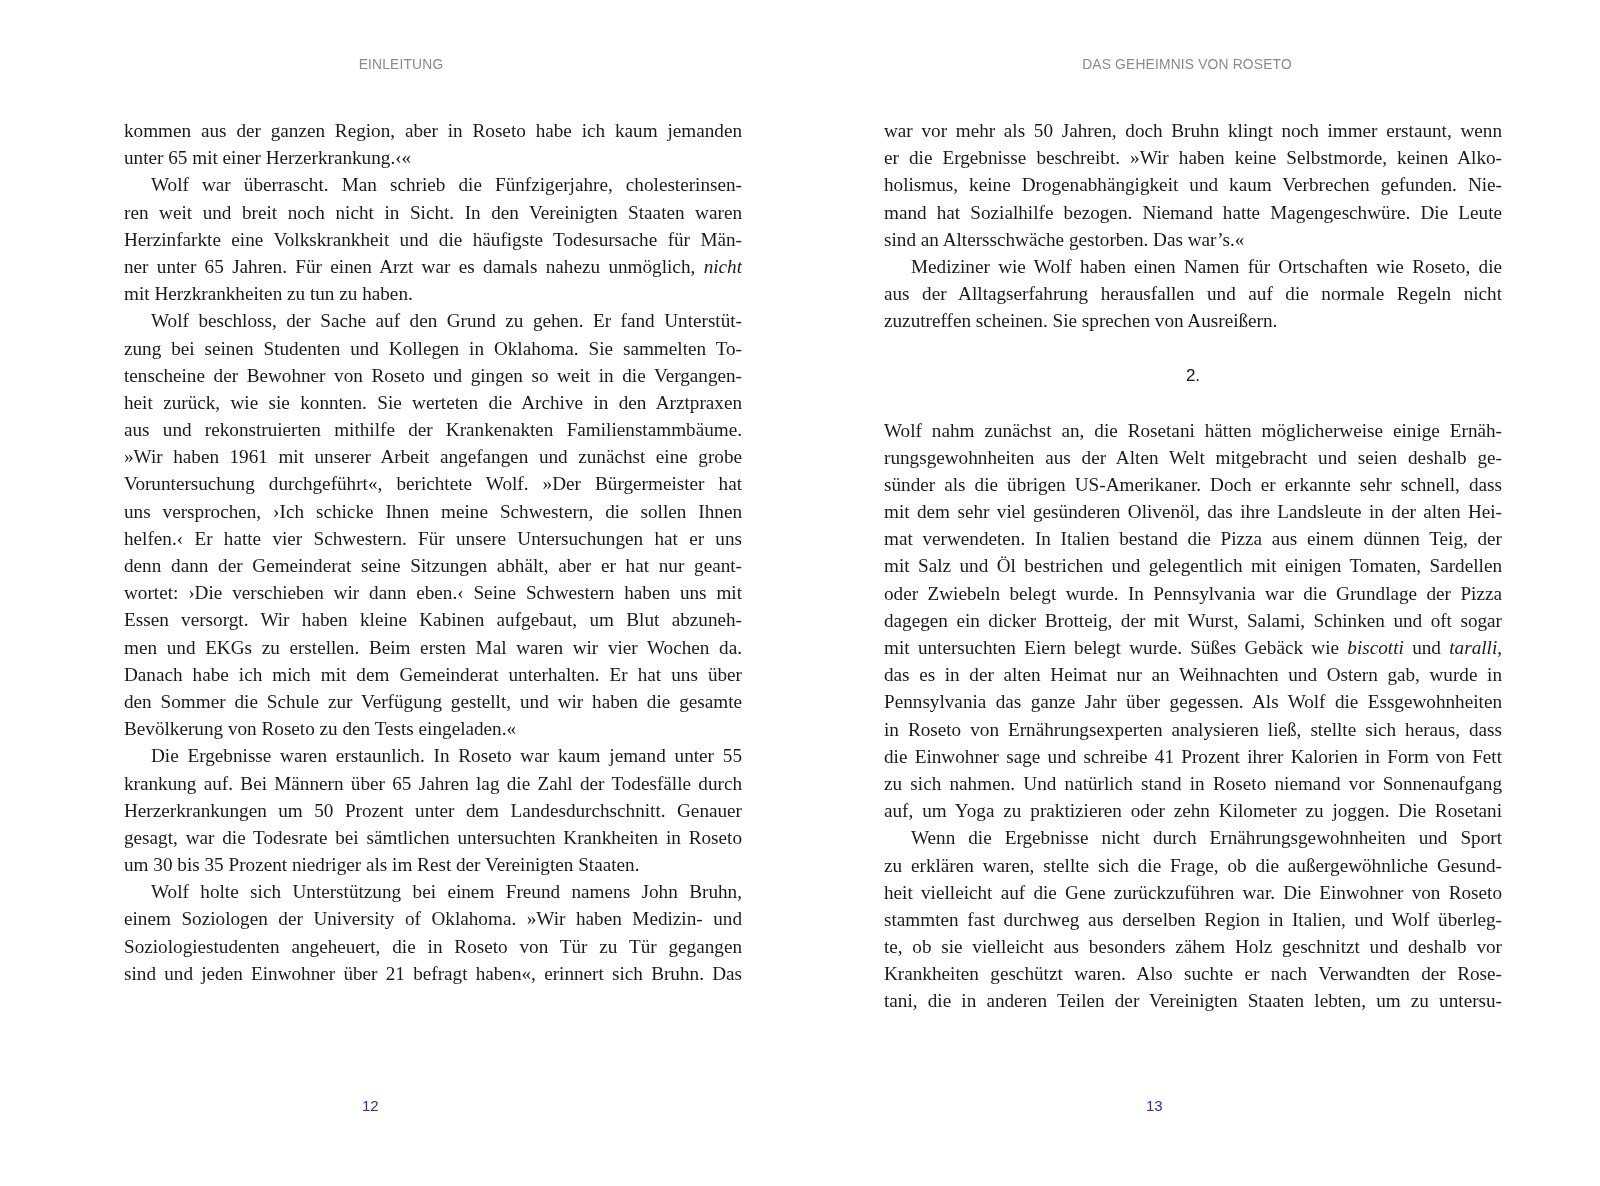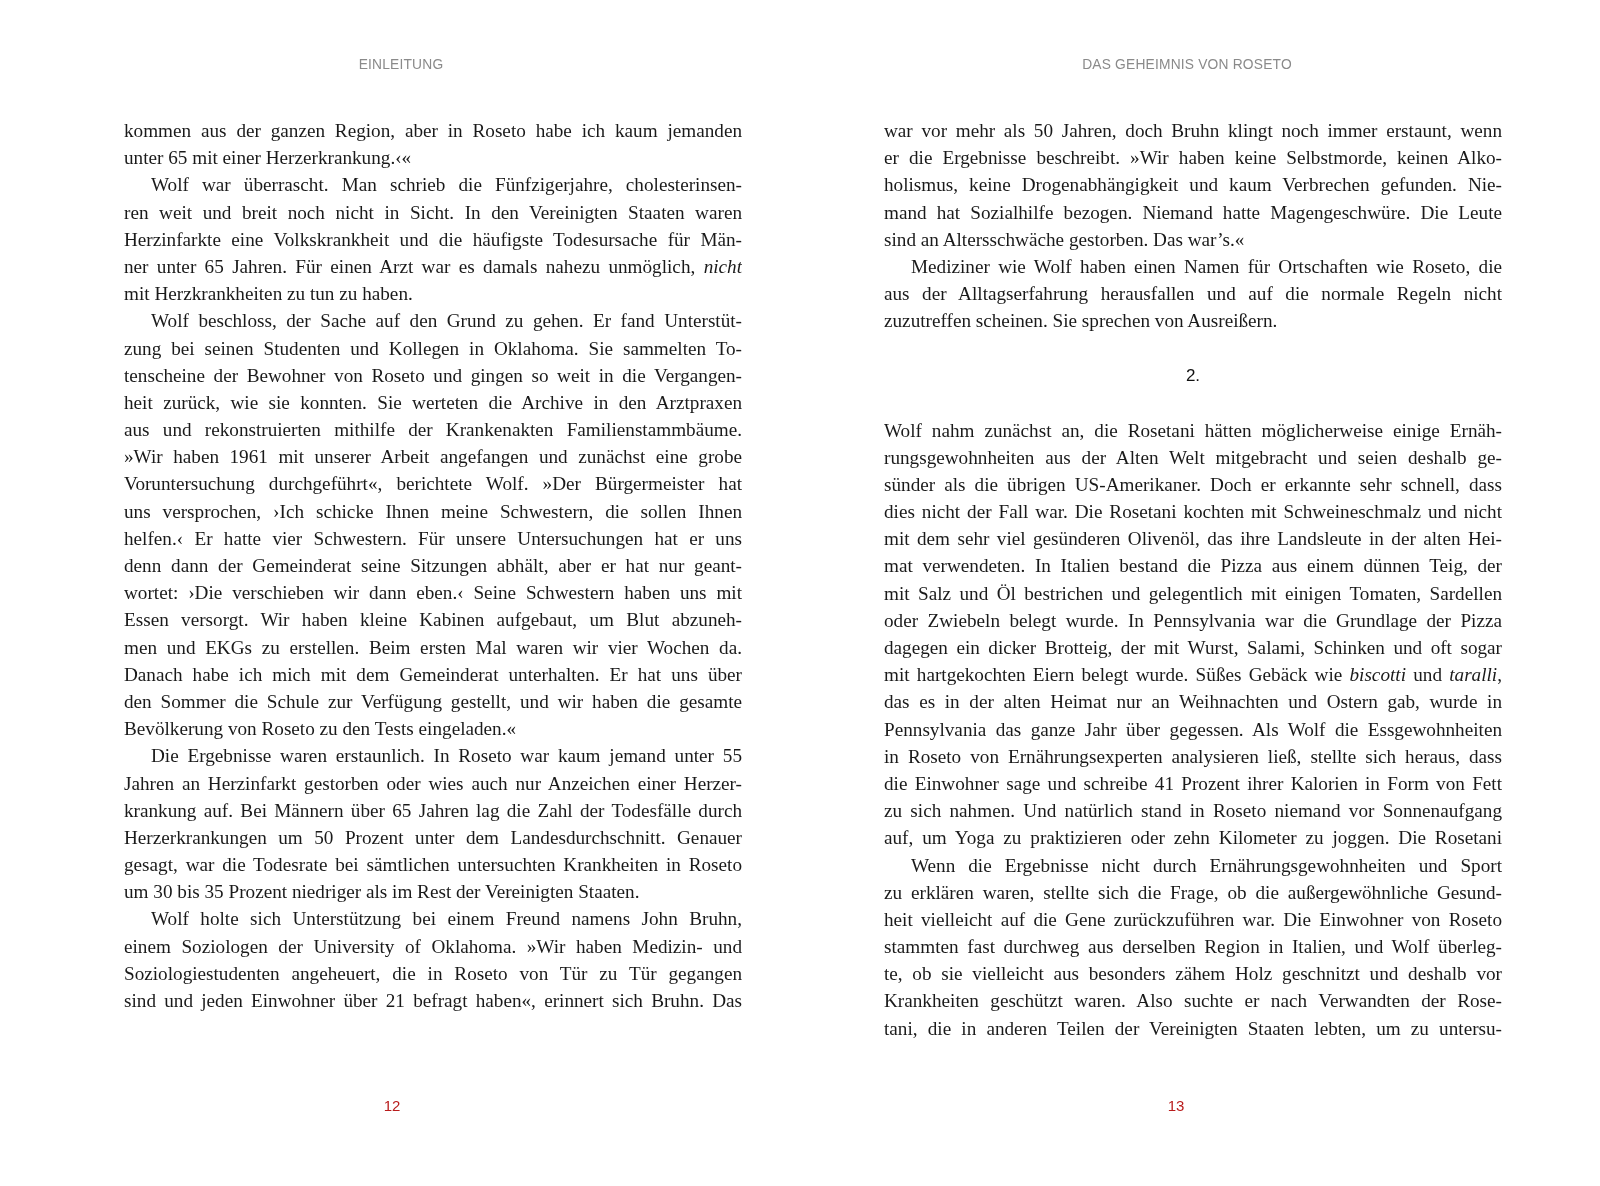--- a/index.html
+++ b/index.html
@@ -71,22 +71,21 @@
       font-family: "Liberation Sans", "DejaVu Sans", sans-serif;
       font-size: 17px;
       color: #111;
     }
 
     .folio {
       position: absolute;
       top: 1097px;
       font-family: "Liberation Sans", "DejaVu Sans", sans-serif;
       font-size: 15px;
-      color: #b91c1c;
-      text-align: center;
+      color: #4c1d95;
       width: 60px;
     }
     .page-left .folio { left: 362px; }
     .page-right .folio { left: 346px; }
   </style>
 </head>
 <body>
 
 <div class="page page-left">
   <div class="running-head">EINLEITUNG</div>
@@ -108,21 +107,20 @@
     <span class="line">uns versprochen, ›Ich schicke Ihnen meine Schwestern, die sollen Ihnen</span>
     <span class="line">helfen.‹ Er hatte vier Schwestern. Für unsere Untersuchungen hat er uns</span>
     <span class="line">denn dann der Gemeinderat seine Sitzungen abhält, aber er hat nur geant-</span>
     <span class="line">wortet: ›Die verschieben wir dann eben.‹ Seine Schwestern haben uns mit</span>
     <span class="line">Essen versorgt. Wir haben kleine Kabinen aufgebaut, um Blut abzuneh-</span>
     <span class="line">men und EKGs zu erstellen. Beim ersten Mal waren wir vier Wochen da.</span>
     <span class="line">Danach habe ich mich mit dem Gemeinderat unterhalten. Er hat uns über</span>
     <span class="line">den Sommer die Schule zur Verfügung gestellt, und wir haben die gesamte</span>
     <span class="line last">Bevölkerung von Roseto zu den Tests eingeladen.«</span>
     <span class="line indent">Die Ergebnisse waren erstaunlich. In Roseto war kaum jemand unter 55</span>
-    <span class="line">Jahren an Herzinfarkt gestorben oder wies auch nur Anzeichen einer Herzer-</span>
     <span class="line">krankung auf. Bei Männern über 65 Jahren lag die Zahl der Todesfälle durch</span>
     <span class="line">Herzerkrankungen um 50 Prozent unter dem Landesdurchschnitt. Genauer</span>
     <span class="line">gesagt, war die Todesrate bei sämtlichen untersuchten Krankheiten in Roseto</span>
     <span class="line last">um 30 bis 35 Prozent niedriger als im Rest der Vereinigten Staaten.</span>
     <span class="line indent">Wolf holte sich Unterstützung bei einem Freund namens John Bruhn,</span>
     <span class="line">einem Soziologen der University of Oklahoma. »Wir haben Medizin- und</span>
     <span class="line">Soziologiestudenten angeheuert, die in Roseto von Tür zu Tür gegangen</span>
     <span class="line">sind und jeden Einwohner über 21 befragt haben«, erinnert sich Bruhn. Das</span>
   </div>
   <div class="folio">12</div>
@@ -138,27 +136,26 @@
     <span class="line last">sind an Altersschwäche gestorben. Das war’s.«</span>
     <span class="line indent">Mediziner wie Wolf haben einen Namen für Ortschaften wie Roseto, die</span>
     <span class="line">aus der Alltagserfahrung herausfallen und auf die normale Regeln nicht</span>
     <span class="line last">zuzutreffen scheinen. Sie sprechen von Ausreißern.</span>
 
     <span class="section-number">2.</span>
 
     <span class="line">Wolf nahm zunächst an, die Rosetani hätten möglicherweise einige Ernäh-</span>
     <span class="line">rungsgewohnheiten aus der Alten Welt mitgebracht und seien deshalb ge-</span>
     <span class="line">sünder als die übrigen US-Amerikaner. Doch er erkannte sehr schnell, dass</span>
-    <span class="line">dies nicht der Fall war. Die Rosetani kochten mit Schweineschmalz und nicht</span>
     <span class="line">mit dem sehr viel gesünderen Olivenöl, das ihre Landsleute in der alten Hei-</span>
     <span class="line">mat verwendeten. In Italien bestand die Pizza aus einem dünnen Teig, der</span>
     <span class="line">mit Salz und Öl bestrichen und gelegentlich mit einigen Tomaten, Sardellen</span>
     <span class="line">oder Zwiebeln belegt wurde. In Pennsylvania war die Grundlage der Pizza</span>
     <span class="line">dagegen ein dicker Brotteig, der mit Wurst, Salami, Schinken und oft sogar</span>
-    <span class="line"><span>mit hartgekochten Eiern belegt wurde. Süßes Gebäck wie</span> <span class="it">biscotti</span> <span>und</span> <span class="it">taralli</span><span>,</span></span>
+    <span class="line"><span>mit untersuchten Eiern belegt wurde. Süßes Gebäck wie</span> <span class="it">biscotti</span> <span>und</span> <span class="it">taralli</span><span>,</span></span>
     <span class="line">das es in der alten Heimat nur an Weihnachten und Ostern gab, wurde in</span>
     <span class="line">Pennsylvania das ganze Jahr über gegessen. Als Wolf die Essgewohnheiten</span>
     <span class="line">in Roseto von Ernährungsexperten analysieren ließ, stellte sich heraus, dass</span>
     <span class="line">die Einwohner sage und schreibe 41 Prozent ihrer Kalorien in Form von Fett</span>
     <span class="line">zu sich nahmen. Und natürlich stand in Roseto niemand vor Sonnenaufgang</span>
     <span class="line">auf, um Yoga zu praktizieren oder zehn Kilometer zu joggen. Die Rosetani</span>
     <span class="line indent">Wenn die Ergebnisse nicht durch Ernährungsgewohnheiten und Sport</span>
     <span class="line">zu erklären waren, stellte sich die Frage, ob die außergewöhnliche Gesund-</span>
     <span class="line">heit vielleicht auf die Gene zurückzuführen war. Die Einwohner von Roseto</span>
     <span class="line">stammten fast durchweg aus derselben Region in Italien, und Wolf überleg-</span>

